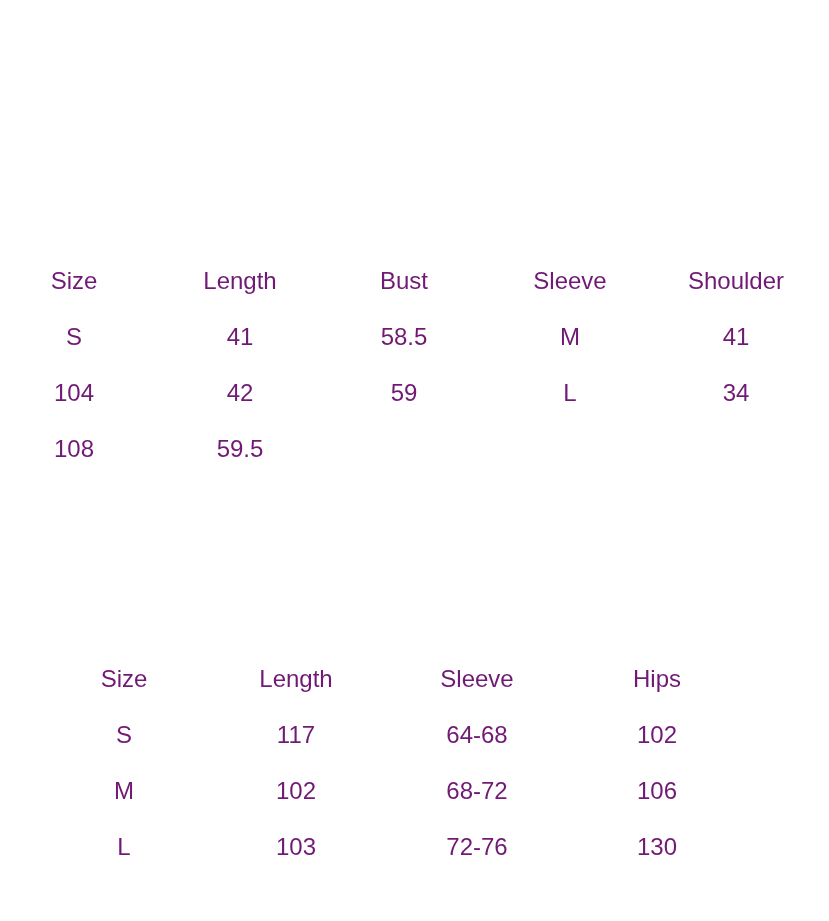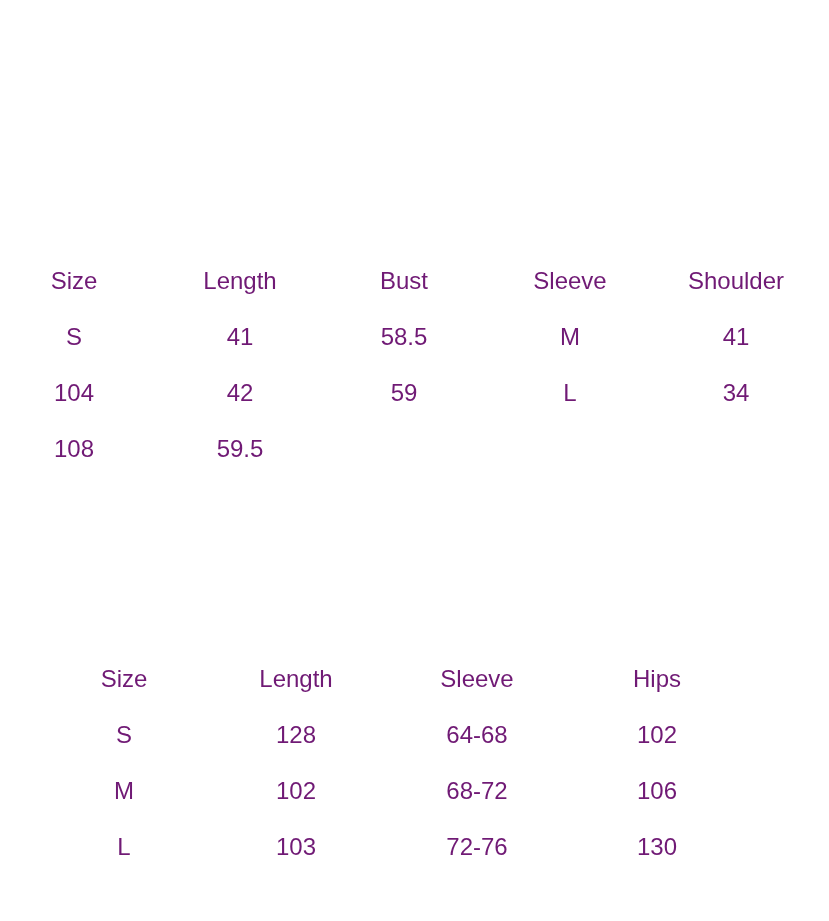--- a/index.html
+++ b/index.html
@@ -69,21 +69,21 @@
   <div class="cell">59.5</div>
 </div>
 
 <div class="size-table" id="table-bottom">
   <div class="cell header">Size</div>
   <div class="cell header">Length</div>
   <div class="cell header">Sleeve</div>
   <div class="cell header">Hips</div>
 
   <div class="cell">S</div>
-  <div class="cell">128</div>
+  <div class="cell">117</div>
   <div class="cell">64-68</div>
   <div class="cell">102</div>
 
   <div class="cell">M</div>
   <div class="cell">102</div>
   <div class="cell">68-72</div>
   <div class="cell">106</div>
 
   <div class="cell">L</div>
   <div class="cell">103</div>

